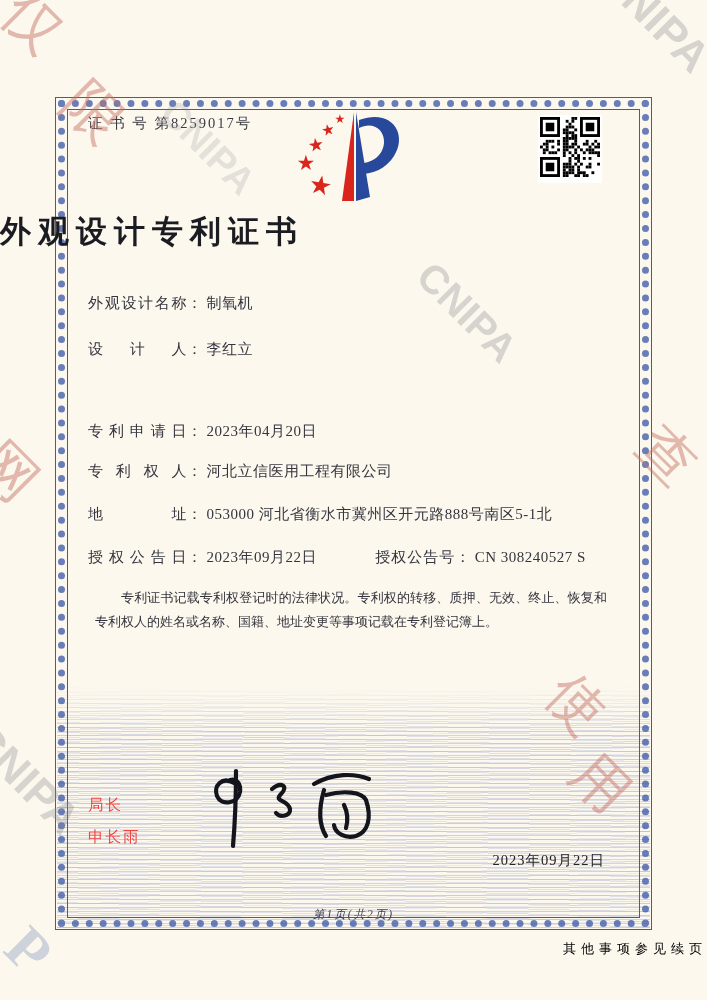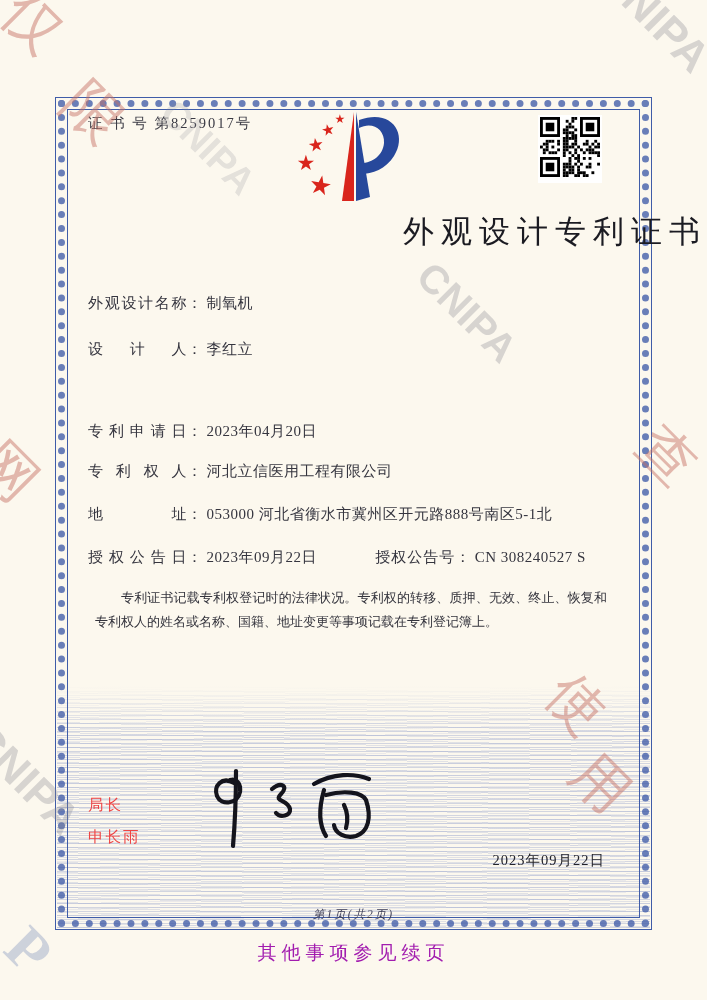--- a/index.html
+++ b/index.html
@@ -19,43 +19,43 @@
       repeating-linear-gradient(0deg, rgba(168,178,210,.50) 0 1px, transparent 1px 4px),
       repeating-linear-gradient(1.4deg, rgba(168,178,210,.32) 0 1px, transparent 1px 5px),
       repeating-linear-gradient(-1.2deg, rgba(190,196,222,.28) 0 1px, transparent 1px 6px);
   }
   .waves:before{content:"";position:absolute;left:0;top:0;right:0;height:46px;
     background:linear-gradient(#fcf8ee, rgba(252,248,238,0));}
   
   .certno{position:absolute;left:88px;top:114px;z-index:5;font-size:14.5px;letter-spacing:2px;color:#3a3a44;}
   .emblem{position:absolute;left:290px;top:108px;z-index:5;}
   .qr{position:absolute;left:538px;top:115px;z-index:5;background:#fff;padding:2px;}
-  .title{position:absolute;left:0;right:0;top:211px;z-index:5;text-align:right;
-    font-size:31px;font-weight:400;letter-spacing:7px;color:#1b1b22;}
+  .title{position:absolute;left:0;right:0;top:211px;z-index:5;text-align:left;
+    font-size:31px;font-weight:700;letter-spacing:7px;color:#1b1b22;}
   
   .frow{position:absolute;left:88px;z-index:5;font-size:15px;color:#35353f;letter-spacing:.5px;white-space:nowrap;}
   .flabel{display:inline-block;width:99px;text-align:justify;text-align-last:justify;vertical-align:bottom;}
   .fcolon{display:inline-block;margin-right:4px;}
   .fvalue{letter-spacing:.5px;margin-top:12px;}
   .pair2{margin-left:54px;}
   .pair2 .flabel{width:auto;text-align:center;text-align-last:auto;letter-spacing:1px;}
   
   .body-text{position:absolute;left:95px;top:586px;width:512px;z-index:5;
     font-size:13px;line-height:1.85;color:#33333c;text-align:justify;}
   .body-text p{margin:0 0 2px 0;text-indent:2em;}
   
   .signer{position:absolute;left:88px;top:795px;z-index:5;font-size:15.5px;color:#ef4444;
     font-family:"Liberation Sans","DejaVu Sans",sans-serif;}
   .signer div{margin-bottom:11px;letter-spacing:2px;}
   .signature{position:absolute;left:196px;top:763px;z-index:5;}
   .issue-date{position:absolute;right:102px;top:851px;z-index:5;font-size:14.5px;letter-spacing:1px;color:#23232b;}
   .pageno{position:absolute;left:0;right:0;top:907px;z-index:5;text-align:center;
     font-size:11.5px;letter-spacing:2px;color:#3c3c55;font-style:italic;}
-  .footnote{position:absolute;left:0;right:0;top:940px;z-index:5;text-align:center;
-    font-size:19px;letter-spacing:5px;color:#a21caf;}
+  .footnote{position:absolute;left:0;right:0;top:940px;z-index:5;text-align:right;
+    font-size:13px;letter-spacing:5px;color:#000000;}
   
   .wm{position:absolute;z-index:9;pointer-events:none;transform:rotate(45deg);
     font-family:"Liberation Serif","DejaVu Serif",serif;white-space:nowrap;}
   .wm.red{color:rgba(199,112,101,.48);}
   .wm.gray{color:rgba(138,138,146,.32);font-family:"Liberation Sans","DejaVu Sans",sans-serif;font-weight:700;}
   .wm.blue{color:rgba(128,148,188,.38);font-weight:700;}
   .w0{left:4px;top:-16px;font-size:58px;}
   .w1{left:64px;top:74px;font-size:58px;}
   .w2{left:588px;top:-8px;font-size:44px;}
   .w3{left:150px;top:126px;font-size:38px;opacity:.65;}

